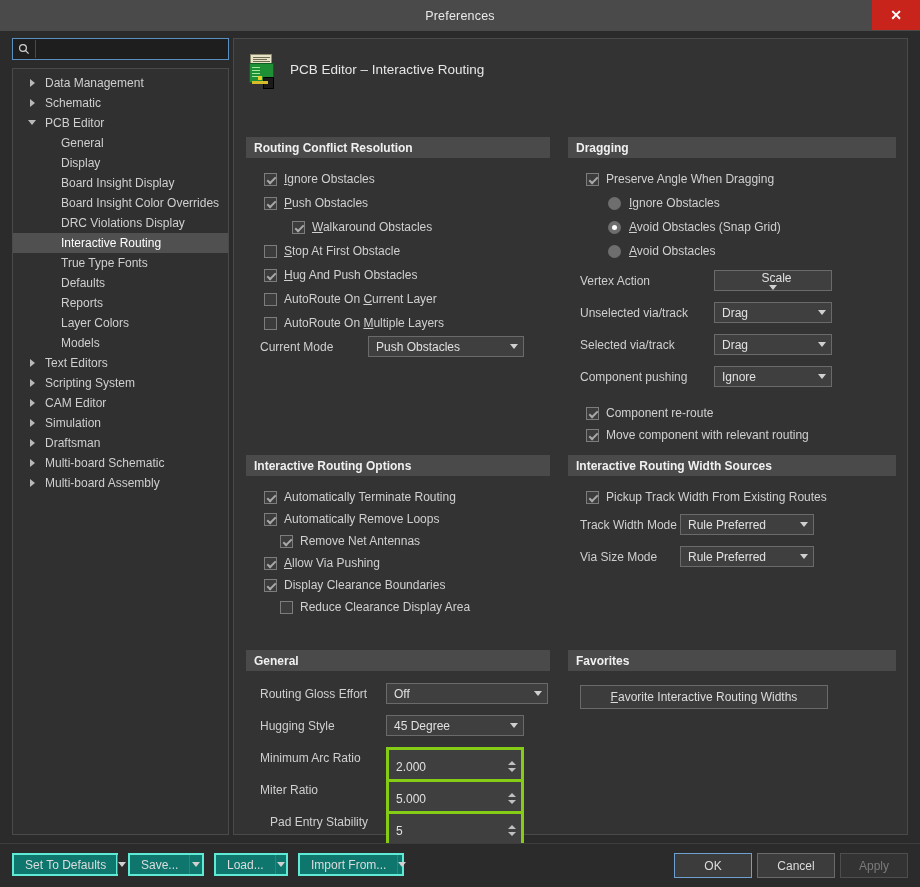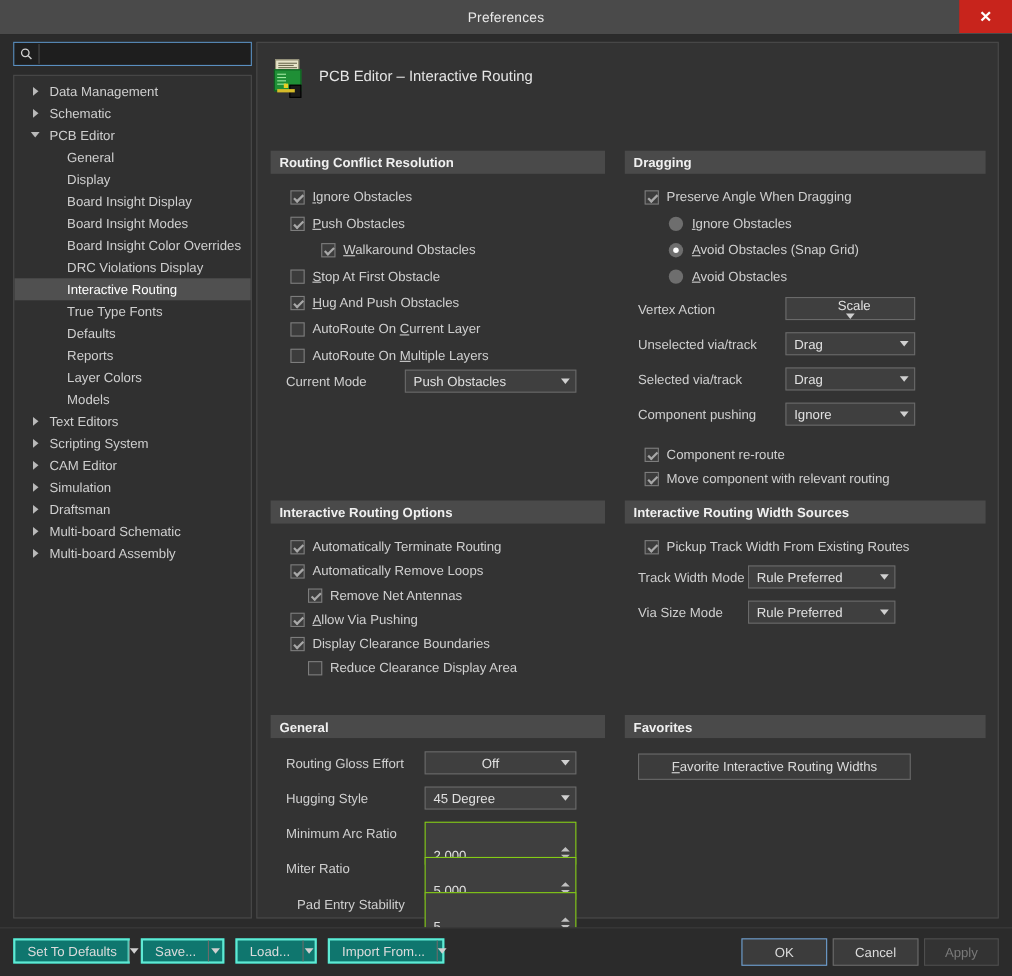--- a/index.html
+++ b/index.html
@@ -177,22 +177,22 @@
   .combo .caret {
     width: 18px; display: flex; align-items: center; justify-content: center;
   }
   .combo .caret::after {
     content: ""; border-top: 5px solid #d0d0d0;
     border-left: 4px solid transparent; border-right: 4px solid transparent;
   }
 
   .spin {
     position: absolute; height: 39px;
-    background: #3f3f3f; border: 1px solid #84cc16;
-    display: flex; align-items: flex-end;
+    background: #3f3f3f; border: 3px solid #84cc16;
+    display: flex; align-items: center;
   }
   .spin .spin-text {
     flex: 1; padding-left: 7px; font-size: 12px; color: #e0e0e0;
   }
   .spin .arrows {
     width: 18px; height: 19px; position: relative; cursor: pointer;
   }
   .spin .arrows::before {
     content: ""; position: absolute; left: 5px; top: 4px;
     border-bottom: 4px solid #c0c0c0;
@@ -278,23 +278,20 @@
         <div class="tree-item child">
           <span>General</span>
         </div>
         <div class="tree-item child">
           <span>Display</span>
         </div>
         <div class="tree-item child">
           <span>Board Insight Display</span>
         </div>
         <div class="tree-item child">
-          <span>Board Insight Modes</span>
-        </div>
-        <div class="tree-item child">
           <span>Board Insight Color Overrides</span>
         </div>
         <div class="tree-item child">
           <span>DRC Violations Display</span>
         </div>
         <div class="tree-item child selected">
           <span>Interactive Routing</span>
         </div>
         <div class="tree-item child">
           <span>True Type Fonts</span>
@@ -431,21 +428,21 @@
             <span class="checkbox"></span>
             <span class="cb-label">Reduce Clearance Display Area</span>
           </div>
         </div>
     </div>
 
     <div class="panel" style="left:12px; top:611px; width:304px;">
       <div class="panel-header">General</div>
       <div class="panel-body" style="height:170px;" id="gen-body">
           <div class="row field-label" style="left: 14px; top: 16px;">Routing Gloss Effort</div>
-          <div class="combo" style="left: 140px; top: 12px; width: 138px; padding-left: 44px;">
+          <div class="combo" style="left: 140px; top: 12px; width: 162px;">
             <span class="combo-text">Off</span>
             <span class="caret"></span>
           </div>
           <div class="row field-label" style="left: 14px; top: 48px;">Hugging Style</div>
           <div class="combo" style="left: 140px; top: 44px; width: 138px;">
             <span class="combo-text">45 Degree</span>
             <span class="caret"></span>
           </div>
           <div class="row field-label" style="left: 14px; top: 80px;">Minimum Arc Ratio</div>
           <div class="spin" style="left: 140px; top: 76px; width: 138px;">

